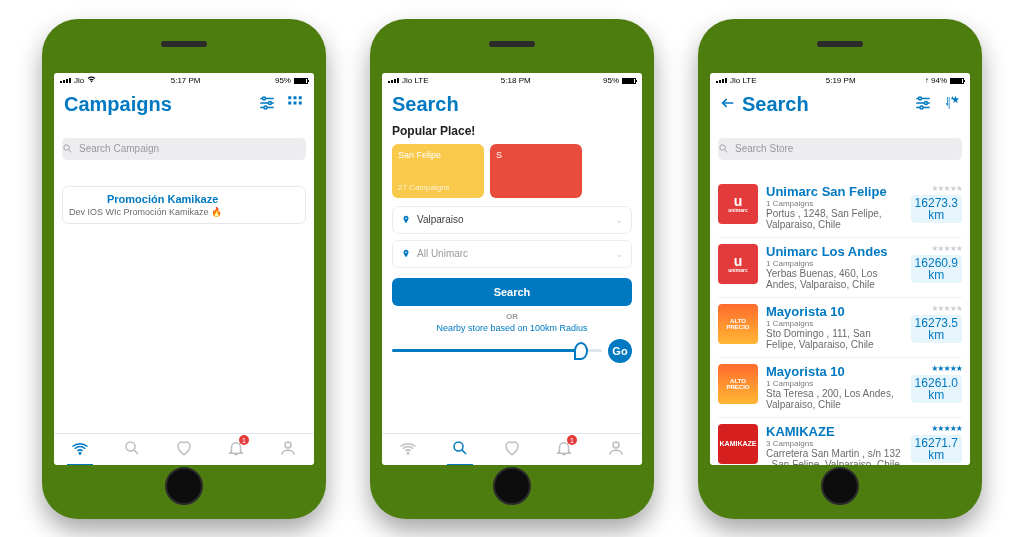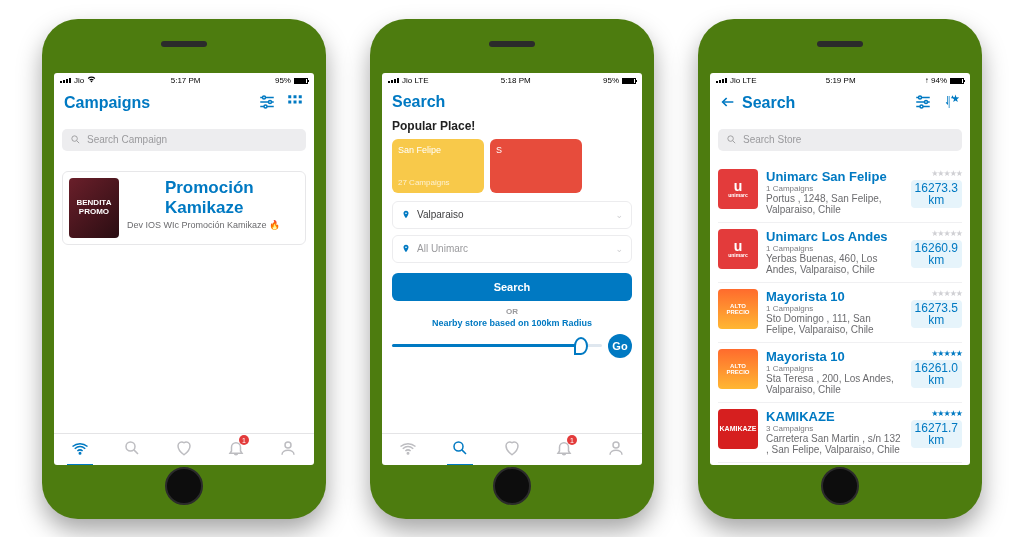--- a/index.html
+++ b/index.html
@@ -54,41 +54,41 @@
   .bars span:nth-child(1){height:2px} .bars span:nth-child(2){height:3px}
   .bars span:nth-child(3){height:4px} .bars span:nth-child(4){height:5px}
   .batt { width: 14px; height: 6px; border: 1px solid #000; position: relative; }
   .batt::after { content:""; position:absolute; right:-2px; top:1px; width:1px; height:2px; background:#000; }
   .batt-fill { height:100%; background:#000; }
   .header {
     display: flex; align-items: center; justify-content: space-between;
     padding: 4px 10px;
   }
   .header .left { display: flex; align-items: center; gap: 6px; }
-  .title { font-size: 16px; font-weight: 700; color: #0079c2; }
+  .title { font-size: 20px; font-weight: 700; color: #0079c2; }
   .header .icons { display: flex; gap: 10px; color: #0079c2; }
   .icon-svg { width: 18px; height: 18px; }
   .searchbar {
-    margin: 12px 8px; height: 22px; background: #ededef; border-radius: 5px;
-    display: flex; align-items: center; padding: 0 8px; gap: 6px; color: #9a9a9d;
+    margin: 18px 8px; height: 22px; background: #ededef; border-radius: 5px;
+    display: flex; align-items: center; padding: 0 0; gap: 6px; color: #9a9a9d;
   }
   .searchbar svg { width: 11px; height: 11px; }
   .content { flex: 1; overflow: hidden; padding: 0 8px; }
   .campaign-card {
     display: flex; gap: 8px; border: 1px solid #e7e7e9; border-radius: 6px;
     padding: 6px; margin-top: 8px; align-items: flex-start;
   }
   .thumb {
     width: 60px; height: 60px; border-radius: 4px;
     background: linear-gradient(135deg,#6a1f2a,#2a0d12);
     color:#fff; font-weight:800; font-size:8px; text-align:center;
     display:flex; align-items:center; justify-content:center; line-height:1.1;
     padding:2px;
   }
-  .card-title { color:#0079c2; font-weight:700; font-size:17px;padding-left:38px; }
+  .card-title { color:#0079c2; font-weight:700; font-size:11px;padding-left:38px; }
   .card-sub { color:#6b6b6e; font-size:9px; margin-top:2px; line-height:1.2; }
   .tabs {
     height: 32px; border-top: 1px solid #e4e4e6; display:flex;
     align-items:center; justify-content:space-around; color:#bdbdc1;
   }
   .tabs .tab { position: relative; }
   .tabs svg { width: 18px; height: 18px; }
   .tabs .active { color:#0079c2; }
   .tabs .active::after{
     content:""; position:absolute; left:-4px; right:-4px; bottom:-7px;
@@ -112,21 +112,21 @@
     display:flex; align-items:center; padding:0 8px; gap:6px; color:#9a9a9d;
   }
   .field .pin { width:10px; height:10px; }
   .chev { margin-left:auto; color:#cfcfd2; font-size:9px; }
   .search-btn {
     margin: 10px 10px 0; height: 28px; background:#0079c2; color:#fff;
     border-radius:6px; display:flex; align-items:center; justify-content:center;
     font-size:11px; font-weight:600;
   }
   .or { text-align:center; font-size:8px; color:#9a9a9d; margin:6px 0 2px; font-weight:700; }
-  .nearby { text-align:center; font-size:9px; color:#0079c2; font-weight:700; }
+  .nearby { text-align:center; font-size:9px; color:#0079c2; font-weight:400; }
   .slider-row { display:flex; align-items:center; gap:6px; margin:6px 10px 0; }
   .slider { flex:1; height:3px; background:#dfe7ef; border-radius:2px; position:relative; }
   .slider .fill { position:absolute; left:0; top:0; bottom:0; width:90%; background:#0079c2; border-radius:2px; }
   .slider .knob {
     position:absolute; top:50%; left:90%; transform:translate(-50%,-50%);
     width:14px; height:18px; background:#fff; border:2px solid #0079c2; border-radius:50% 50% 50% 0;
   }
   .go {
     width:24px; height:24px; border-radius:50%; background:#0079c2; color:#fff;
     display:flex; align-items:center; justify-content:center; font-size:11px; font-weight:700;
@@ -214,21 +214,20 @@
     </div>
     <div class="searchbar">
       <svg viewBox="0 0 24 24" fill="none" stroke="currentColor" stroke-width="2">
           <circle cx="10" cy="10" r="6"></circle>
           <line x1="20" y1="20" x2="14.5" y2="14.5"></line>
         </svg>
       <span>Search Campaign</span>
     </div>
     <div class="content">
       <div class="campaign-card">
-        <div class="thumb">BENDITA PROMO</div>
         <div>
           <div class="card-title">Promoción Kamikaze</div>
           <div class="card-sub">Dev IOS WIc Promoción Kamikaze 🔥</div>
         </div>
       </div>
     </div>
     <div class="tabs">
       <div class="tab active"><svg viewBox="0 0 24 24" fill="none" stroke="currentColor" stroke-width="2">
             <path d="M2 10c6-5 14-5 20 0"></path>
             <path d="M5 13c4.2-3.5 9.8-3.5 14 0"></path>

